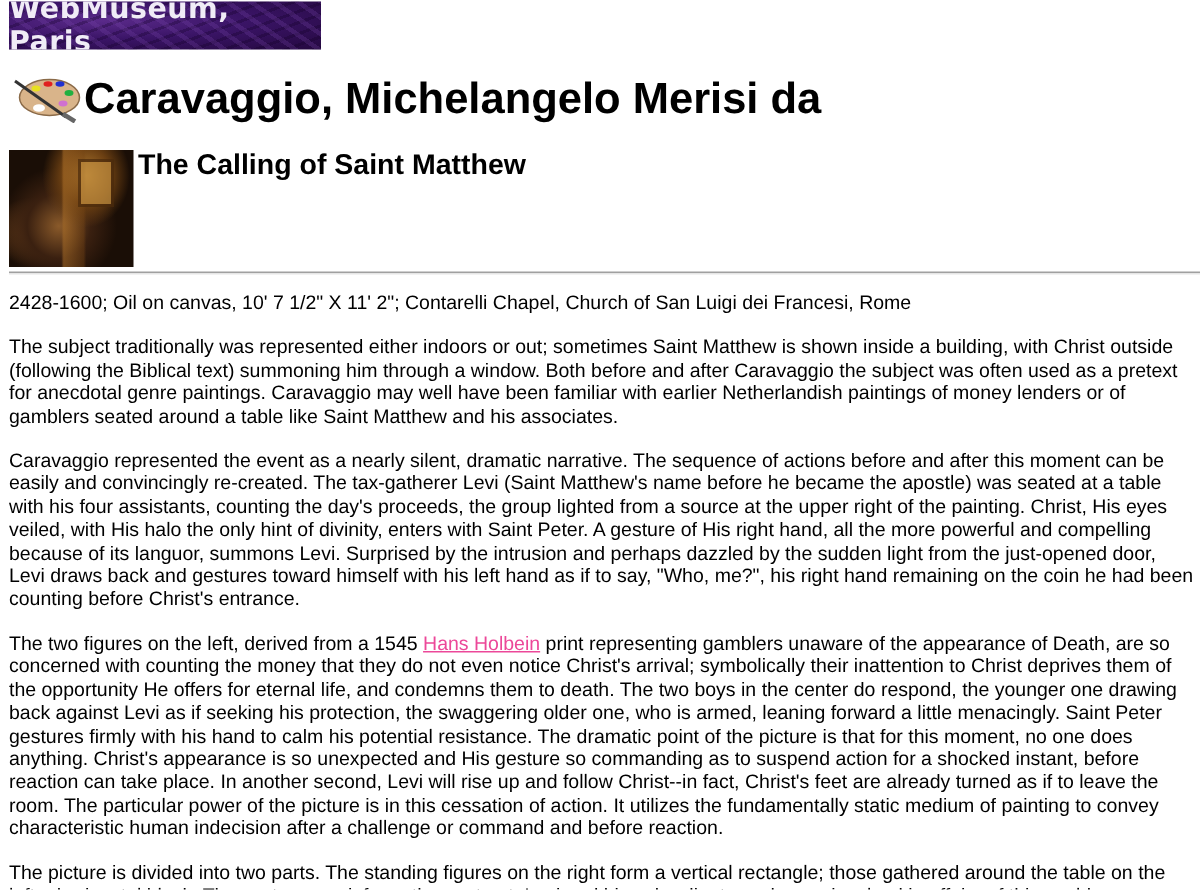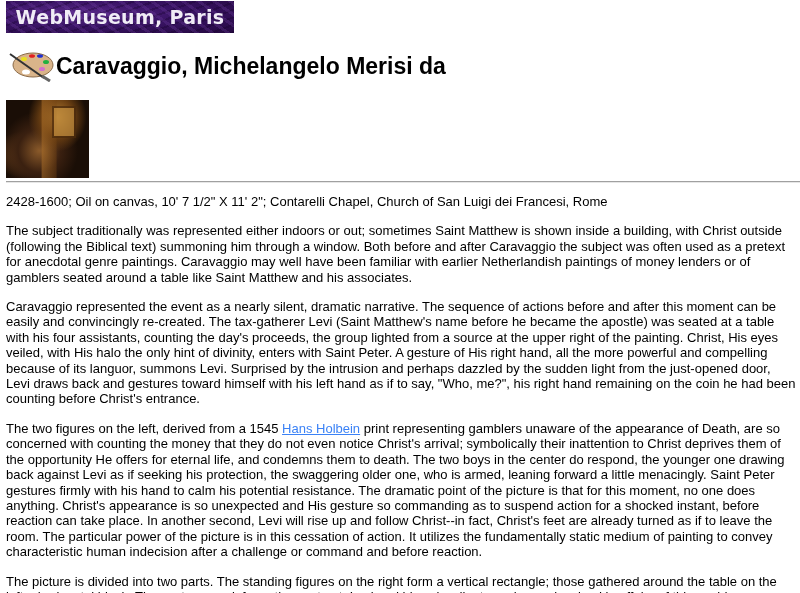--- a/index.html
+++ b/index.html
@@ -1,41 +1,41 @@
 <!DOCTYPE html>
 <html><head>
 <meta charset="utf-8">
 <style>
   html, body { margin: 0; padding: 0; background: #ffffff; }
   body {
     width: 800px; height: 593px; overflow: hidden; position: relative;
     font-family: "Liberation Sans", sans-serif; color: #000;
   }
   .banner {
-    position: absolute; left: 6px; top: 1px; width: 228px; height: 32px;
+    position: absolute; left: 6px; top: 1px; width: 208px; height: 32px;
     background: radial-gradient(ellipse at 30% 40%, #5a2a8a 0%, #3a1466 45%, #24083f 100%);
     display: flex; align-items: center; justify-content: center;
     overflow: hidden;
   }
   .banner::before {
     content: ""; position: absolute; inset: 0;
     background:
       repeating-linear-gradient(35deg, rgba(120,70,170,0.25) 0 3px, transparent 3px 9px),
       repeating-linear-gradient(-20deg, rgba(20,0,40,0.3) 0 2px, transparent 2px 7px);
   }
   .banner span {
     position: relative; color: #f0ecf6; font-weight: bold; font-size: 19px;
     letter-spacing: 0.3px; font-family: "DejaVu Sans", sans-serif;
   }
   .artist-row {
     position: absolute; left: 6px; top: 50px; display: flex; align-items: center;
   }
   .palette { width: 48px; height: 32px; margin-right: 2px; }
   .artist-name {
-    font-size: 23px; font-weight: bold; margin: 0; line-height: 32px;
+    font-size: 29px; font-weight: bold; margin: 0; line-height: 32px;
   }
   .work-row {
     position: absolute; left: 6px; top: 100px; display: flex; align-items: flex-start;
   }
   .thumb {
     width: 83px; height: 78px;
     background:
       linear-gradient(90deg, transparent 0 42%, rgba(170,110,40,0.55) 44%, rgba(120,70,20,0.4) 60%, transparent 62%),
       radial-gradient(ellipse at 62% 22%, #b07a30 0%, #6b3f12 22%, transparent 40%),
       radial-gradient(ellipse at 40% 65%, #8a5a2a 0%, #3a2010 30%, transparent 55%),
@@ -51,21 +51,21 @@
   }
   hr.rule {
     position: absolute; left: 6px; top: 181px; width: 794px; margin: 0;
     border: 0; border-top: 1px solid #a0a0a0; border-bottom: 1px solid #e6e6e6; height: 0;
   }
   .content {
     position: absolute; left: 6px; top: 194px; width: 790px;
     font-size: 13px; line-height: 15.4px;
   }
   .content p { margin: 0 0 14px 0; }
-  a.link { color: #3b82f6; text-decoration: underline; }
+  a.link { color: #ec4899; text-decoration: underline; }
 </style>
 </head>
 <body>
 
 <div class="banner">
   <span>WebMuseum, Paris</span>
 </div>
 
 <div class="artist-row">
   <svg class="palette" viewBox="0 0 48 32">
@@ -79,20 +79,21 @@
     <line x1="4" y1="4" x2="38" y2="28" stroke="#333" stroke-width="2"></line>
     <line x1="36" y1="26" x2="44" y2="31" stroke="#666" stroke-width="3"></line>
   </svg>
   <h1 class="artist-name">Caravaggio, Michelangelo Merisi da</h1>
 </div>
 
 <div class="work-row">
   <div class="thumb" style="position:relative;">
     <div class="thumb-window"></div>
   </div>
+  <h2 class="work-title">The Calling of Saint Matthew</h2>
 </div>
 
 <hr class="rule">
 
 <div class="content">
   <p>2428-1600; Oil on canvas, 10' 7 1/2" X 11' 2"; Contarelli Chapel, Church of San Luigi dei Francesi, Rome</p>
   <p>The subject traditionally was represented either indoors or out; sometimes Saint Matthew is shown inside a building, with Christ outside (following the Biblical text) summoning him through a window. Both before and after Caravaggio the subject was often used as a pretext for anecdotal genre paintings. Caravaggio may well have been familiar with earlier Netherlandish paintings of money lenders or of gamblers seated around a table like Saint Matthew and his associates.</p>
   <p>Caravaggio represented the event as a nearly silent, dramatic narrative. The sequence of actions before and after this moment can be easily and convincingly re-created. The tax-gatherer Levi (Saint Matthew's name before he became the apostle) was seated at a table with his four assistants, counting the day's proceeds, the group lighted from a source at the upper right of the painting. Christ, His eyes veiled, with His halo the only hint of divinity, enters with Saint Peter. A gesture of His right hand, all the more powerful and compelling because of its languor, summons Levi. Surprised by the intrusion and perhaps dazzled by the sudden light from the just-opened door, Levi draws back and gestures toward himself with his left hand as if to say, "Who, me?", his right hand remaining on the coin he had been counting before Christ's entrance.</p>
   <p><span>The two figures on the left, derived from a 1545 </span><a class="link" href="#">Hans Holbein</a><span> print representing gamblers unaware of the appearance of Death, are so concerned with counting the money that they do not even notice Christ's arrival; symbolically their inattention to Christ deprives them of the opportunity He offers for eternal life, and condemns them to death. The two boys in the center do respond, the younger one drawing back against Levi as if seeking his protection, the swaggering older one, who is armed, leaning forward a little menacingly. Saint Peter gestures firmly with his hand to calm his potential resistance. The dramatic point of the picture is that for this moment, no one does anything. Christ's appearance is so unexpected and His gesture so commanding as to suspend action for a shocked instant, before reaction can take place. In another second, Levi will rise up and follow Christ--in fact, Christ's feet are already turned as if to leave the room. The particular power of the picture is in this cessation of action. It utilizes the fundamentally static medium of painting to convey characteristic human indecision after a challenge or command and before reaction.</span></p>
   <p>The picture is divided into two parts. The standing figures on the right form a vertical rectangle; those gathered around the table on the left a horizontal block. The costumes reinforce the contrast. Levi and his subordinates, who are involved in affairs of this world, are dressed in a contemporary mode, while the barefoot Christ and Saint Peter, who summon Levi to another life and world, appear in timeless cloaks. The two</p>

